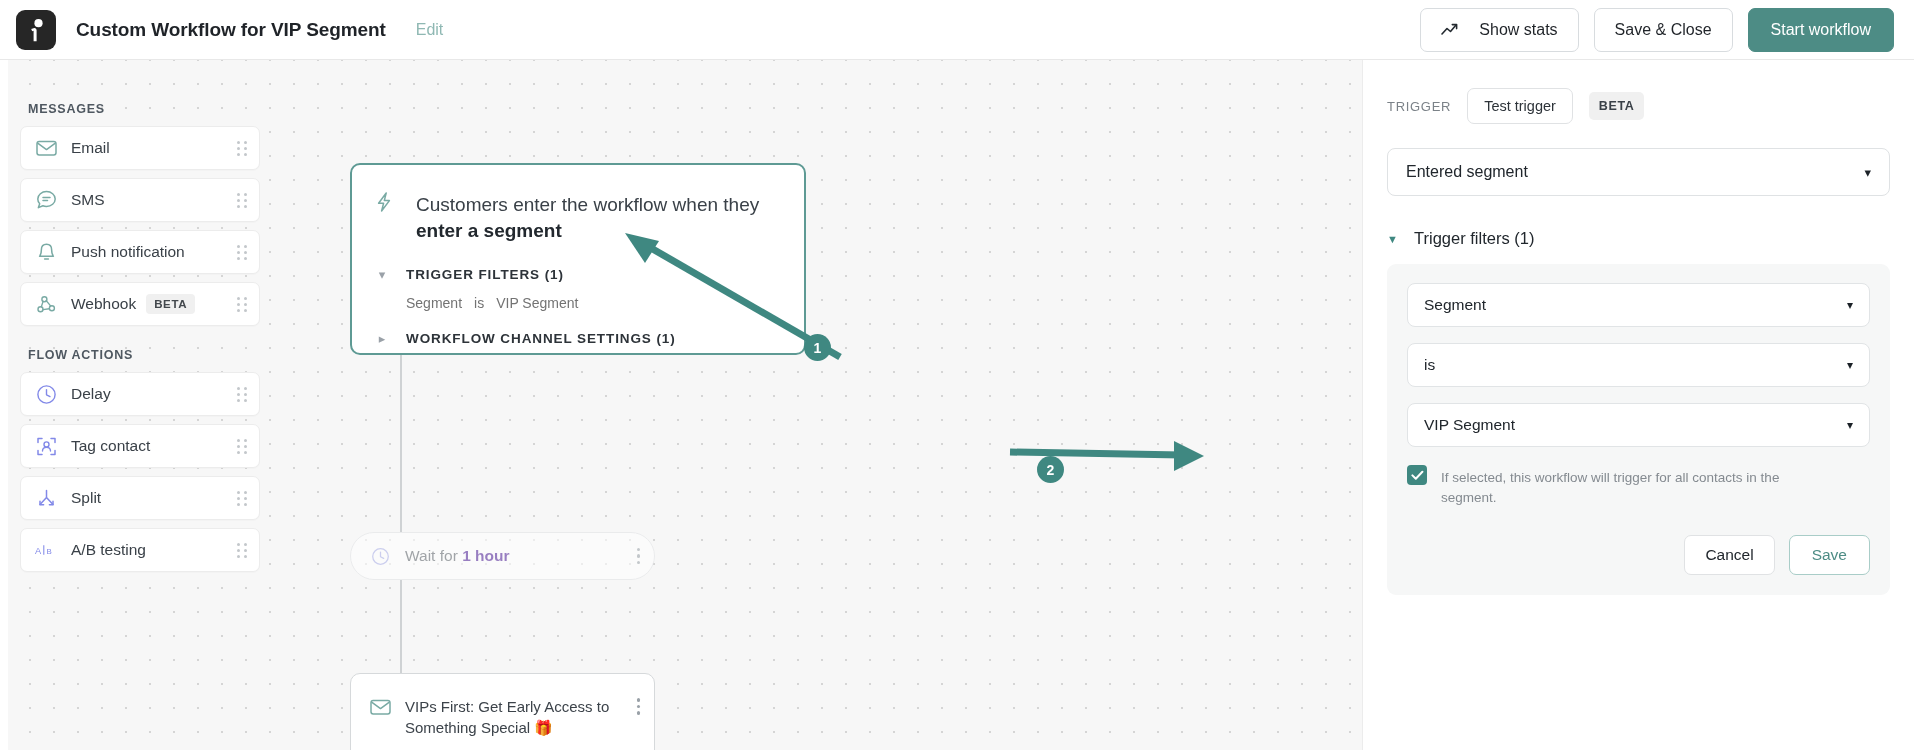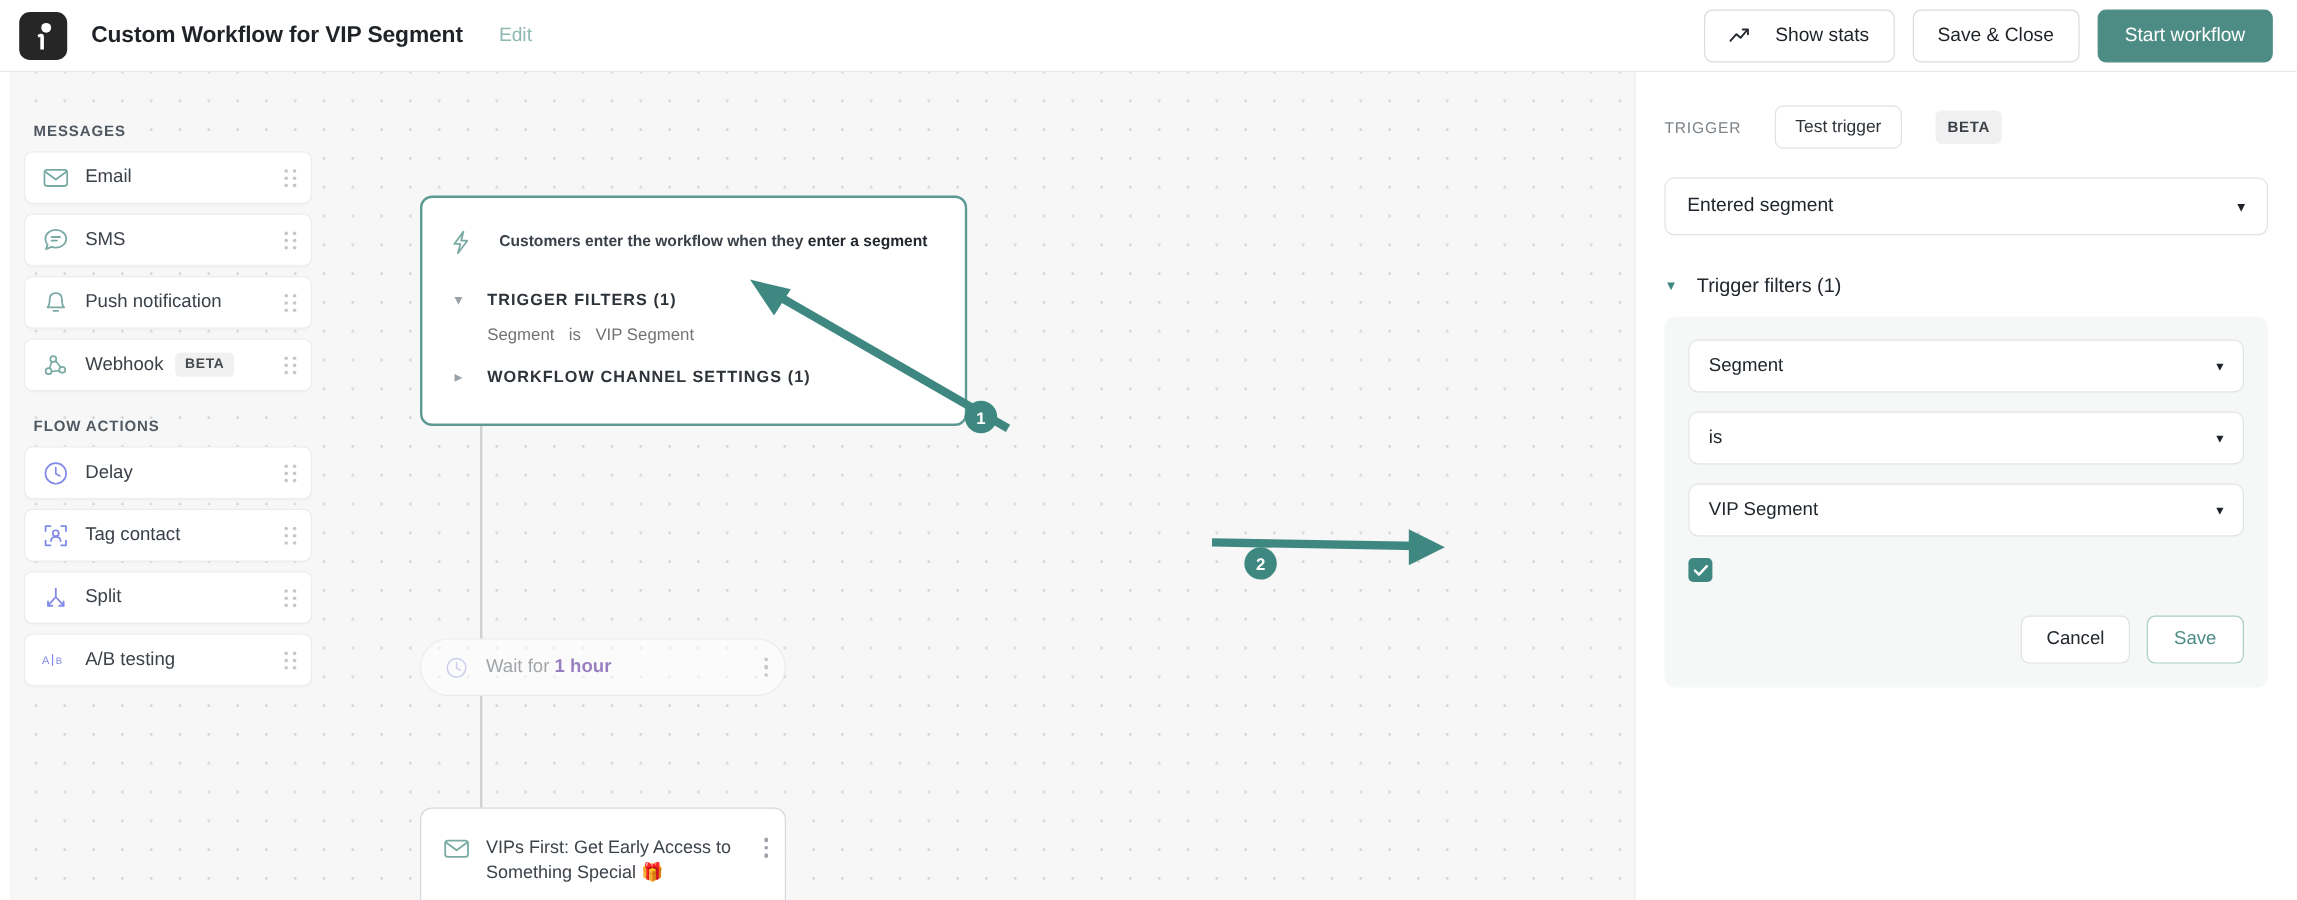--- a/index.html
+++ b/index.html
@@ -91,21 +91,21 @@
   .flow { position: absolute; left: 342px; top: 0; width: 470px; }
   .connector {
     position: absolute; left: 50px; width: 2px; background: #cfd2d4;
   }
   .node-trigger {
     position: absolute; left: 0; top: 103px; width: 456px; height: 192px;
     background: #ffffff; border: 2px solid #5e9a94; border-radius: 10px;
     padding: 26px 22px 0 22px;
   }
   .trig-row { display: flex; align-items: flex-start; }
-  .trig-head { font-size: 13px; color: #3a4148; line-height: 1.35; padding-top: 1px; font-weight: bold; }
+  .trig-head { font-size: 19px; color: #3a4148; line-height: 1.35; padding-top: 1px; }
   .trig-head b { color: #22282e; }
   .sect-row { display: flex; align-items: center; margin-top: 24px; cursor: pointer; }
   .chev { width: 16px; color: #9aa1a8; font-size: 13px; display: flex; justify-content: center; flex: 0 0 16px; }
   .sect-title {
     margin-left: 16px; font-size: 13.5px; font-weight: bold;
     letter-spacing: 0.9px; color: #2d3339;
   }
   .filter-line { margin: 13px 0 0 32px; font-size: 14px; color: #737373; }
   .filter-line span { margin-right: 12px; }
 
@@ -134,21 +134,21 @@
     background: #3f8881; color: #fff; font-size: 14px; font-weight: bold;
     display: flex; align-items: center; justify-content: center;
   }
 
   
   .panel {
     width: 552px; flex: 0 0 552px; background: #ffffff;
     border-left: 1px solid #ececec; padding: 28px 24px 0 24px;
     position: relative; z-index: 20;
   }
-  .panel-head { display: flex; align-items: center; gap: 28px; }
+  .panel-head { display: flex; align-items: center; gap: 16px; }
   .panel-kicker { font-size: 13px; color: #7b8288; letter-spacing: 0.7px; }
   .btn-test {
     height: 36px; border: 1px solid #e0e2e4; border-radius: 7px;
     background: #fff; font-size: 14.5px; color: #2d3339; padding: 0 16px;
     display: flex; align-items: center; cursor: pointer;
     font-family: "Liberation Sans", sans-serif;
   }
   .beta-pill-lg {
     background: #f0f0f0; color: #3a4148; font-size: 12.5px; font-weight: bold;
     letter-spacing: 0.6px; padding: 7px 10px; border-radius: 5px;
@@ -498,20 +498,21 @@
           <span class="caret">▾</span>
         </div>
 
         <div class="cb-row">
           <span class="cbox">
             <svg width="13" height="11" viewBox="0 0 13 11">
               <path d="M1.4 5.4 L4.8 8.8 L11.4 1.8" stroke="#ffffff" stroke-width="2" fill="none" stroke-linecap="round" stroke-linejoin="round"></path>
             </svg>
           </span>
           <div class="cb-texts">
+            <div class="cb-help">If selected, this workflow will trigger for all contacts in the segment.</div>
           </div>
         </div>
 
         <div class="tf-actions">
           <button class="btn-cancel">Cancel</button>
           <button class="btn-save">Save</button>
         </div>
       </div>
     </div>
   </div>

